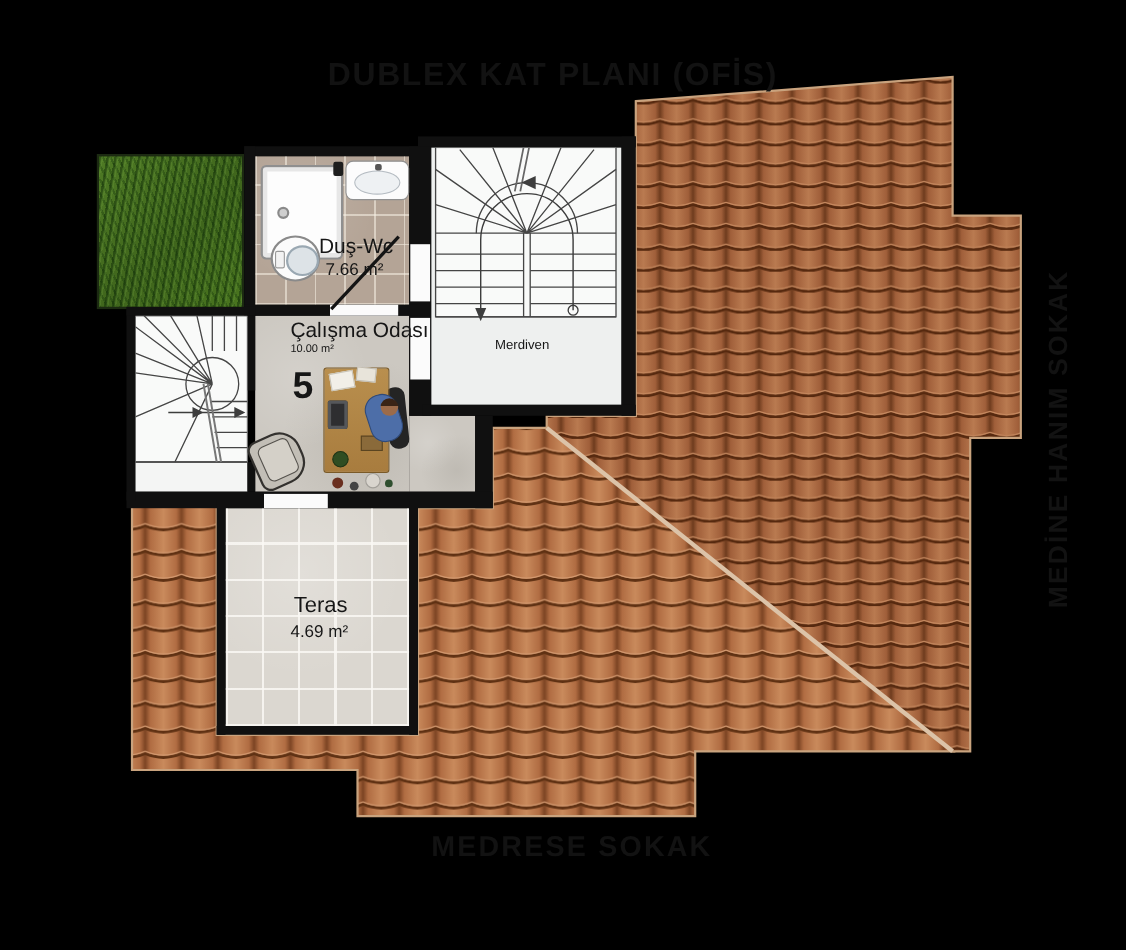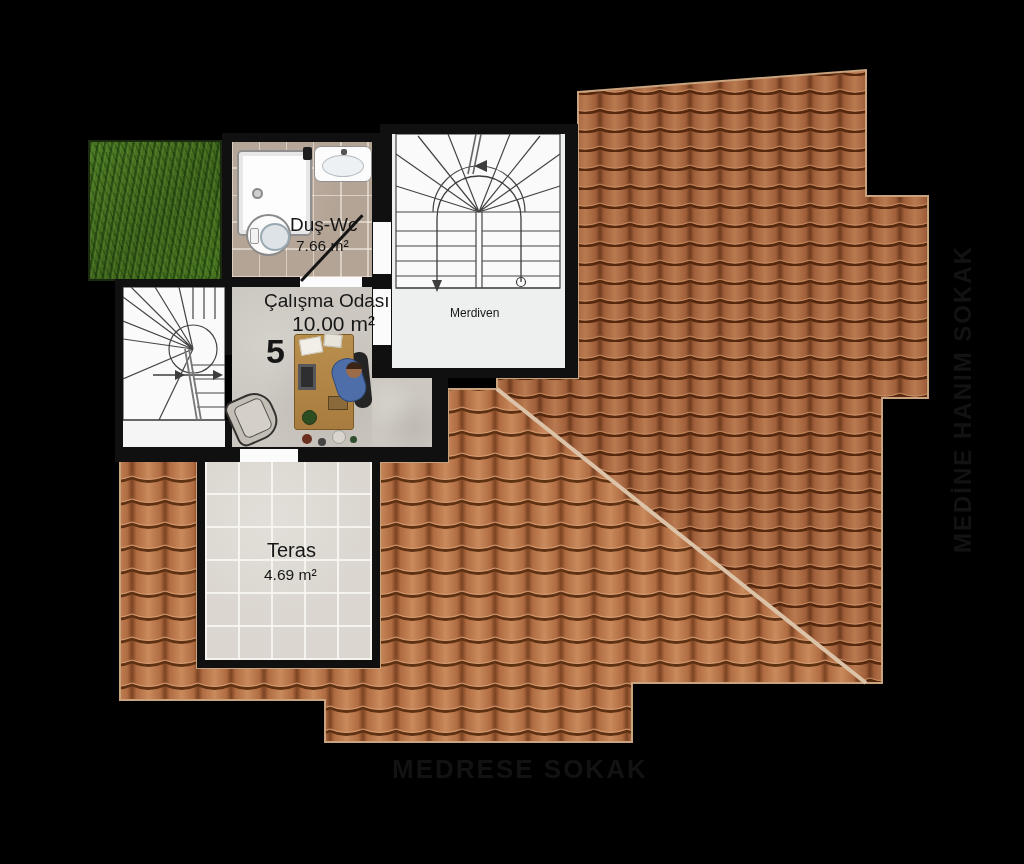--- a/index.html
+++ b/index.html
@@ -174,26 +174,27 @@
     <div class="deskitem" style="left:52px;top:32px;width:16px;height:16px;border-radius:50%;background:linear-gradient(#3a2416 45%,#9c6b4a 45%);"></div>
     <div class="deskitem" style="left:8px;top:104px;width:10px;height:10px;background:#6a2f1f;border-radius:50%;"></div>
     <div class="deskitem" style="left:24px;top:108px;width:8px;height:8px;background:#444;border-radius:50%;"></div>
     <div class="deskitem" style="left:38px;top:100px;width:14px;height:14px;background:#d9d5ce;border:1.5px solid #a3a09a;border-radius:50%;"></div>
     <div class="deskitem" style="left:56px;top:106px;width:7px;height:7px;background:#2f4f2f;border-radius:50%;"></div>
   </div>
   <div class="armchair" style="left:230px;top:394px;">
     <div class="armchair-in"></div>
   </div>
 
+  <div class="label ttl" style="left:298px;top:53px;width:372px;">DUBLEX KAT PLANI (OFİS)</div>
 
   <div class="label" style="left:290px;top:215px;font-size:19px;">Duş-Wc</div>
   <div class="label" style="left:296px;top:238px;font-size:15.5px;">7.66 m²</div>
 
   <div class="label" style="left:264px;top:291px;font-size:19px;">Çalışma Odası</div>
-  <div class="label" style="left:264px;top:313px;font-size:21px;margin-left:28px;">10.00 m²</div>
+  <div class="label" style="left:264px;top:313px;font-size:10px;">10.00 m²</div>
   <div class="label" style="left:266px;top:334px;font-size:34px;font-weight:bold;">5</div>
 
   <div class="label" style="left:450px;top:307px;font-size:12px;">Merdiven</div>
 
   <div class="label" style="left:267px;top:540px;font-size:20px;">Teras</div>
   <div class="label" style="left:264px;top:567px;font-size:15.5px;">4.69 m²</div>
 
   <div class="label street" style="left:392px;top:756px;width:232px;">MEDRESE SOKAK</div>
   <div class="street-v">MEDİNE HANIM SOKAK</div>
 

